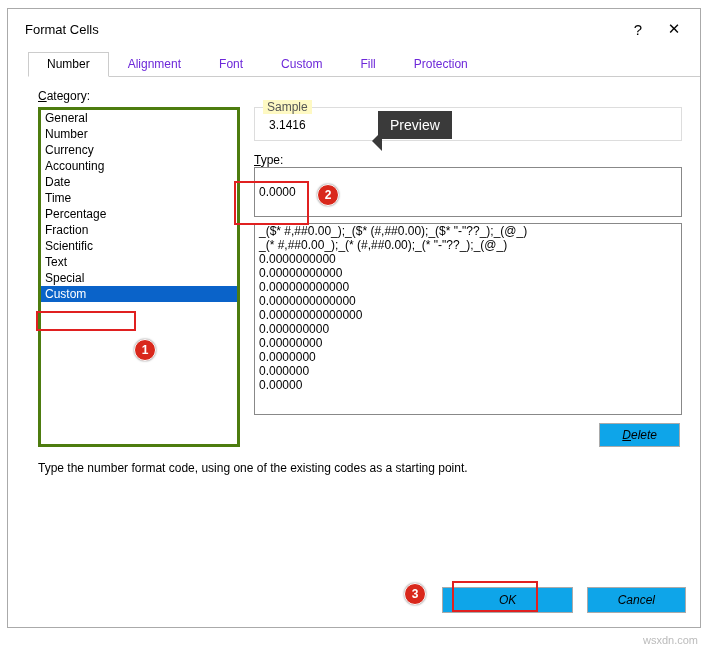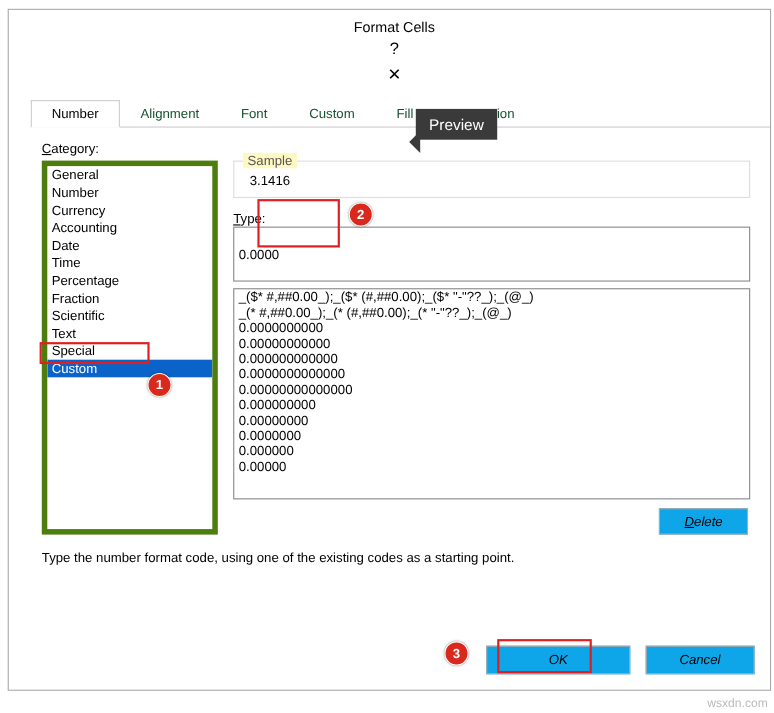--- a/index.html
+++ b/index.html
@@ -20,60 +20,59 @@
   height: 620px;
   margin: 8px 0 0 7px;
   position: relative;
   background: #fff;
 }
 .titlebar {
   display: flex;
   align-items: center;
   padding: 8px 8px 6px 17px;
   font-size: 13px;
-  flex-direction: column;
 }
 .titlebar .spacer { flex: 1; }
 .titlebar button {
   border: none;
   background: transparent;
   width: 36px;
   height: 24px;
   font-size: 15px;
   cursor: pointer;
 }
 .tabs {
   display: flex;
   margin: 4px 0 0 20px;
   border-bottom: 1px solid #ccc;
 }
 .tab {
   padding: 4px 18px 5px;
-  color: #14532d;
+  color: #6d28d9;
   cursor: pointer;
   border: 1px solid transparent;
   position: relative;
   top: 1px;
 }
 .tab.active {
   color: #000;
   border: 1px solid #ccc;
   border-bottom: 1px solid #fff;
   background: #fff;
 }
 .content {
   padding: 12px 18px 0 30px;
 }
 .category-label { }
 .underline { text-decoration: underline; }
 .body-row { display: flex; gap: 14px; margin-top: 4px; }
 .category-list {
-  width: 160px;
+  width: 202px;
   height: 340px;
-  border: 5px solid #4d7c0f;
+  border: 3px solid #4d7c0f;
   overflow-y: scroll;
   font-size: 12px;
   position: relative;
 }
 .category-list div {
   padding: 1px 4px;
   cursor: pointer;
 }
 .category-list .selected {
   background: #0a63c9;
@@ -147,21 +146,21 @@
   display:flex; align-items:center; justify-content:center;
   pointer-events:none;
 }
 #bg1 { left: 126px; top: 330px; }
 #bg2 { left: 309px; top: 175px; }
 #bg3 { left: 396px; top: 574px; }
 
 
 .tooltip {
   position:absolute;
-  left: 370px; top: 90px;
+  left: 370px; top: 102px;
   background:#3a3a3a; color:#fff;
   padding: 6px 12px;
   font-size:14px;
   pointer-events:none;
 }
 .tooltip::after{
   content:'';
   position:absolute;
   left:-16px; top:20px;
   border:10px solid transparent;

